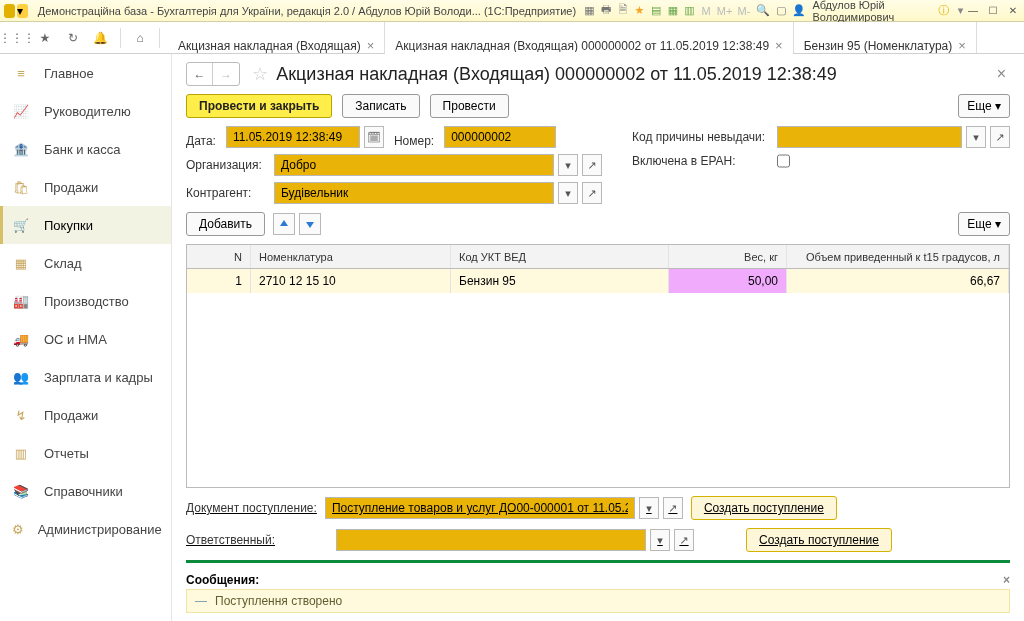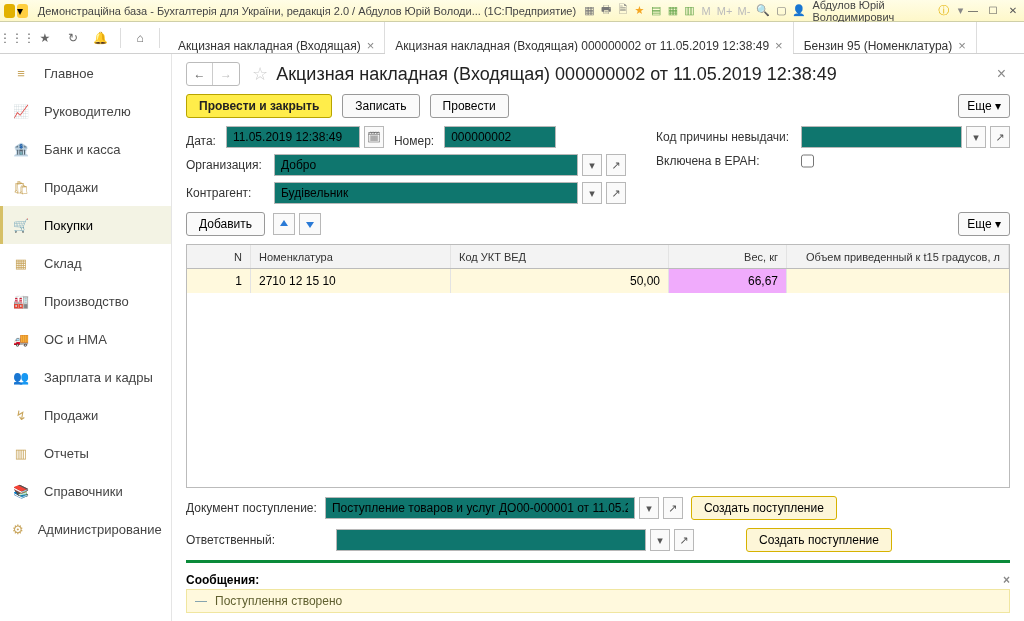--- a/index.html
+++ b/index.html
@@ -43,41 +43,41 @@
   .star { color:#ccc; font-size:18px; }
   .close-main { color:#888; font-size:16px; cursor:pointer; padding:0 4px; }
 
   .buttons-row { display:flex; gap:10px; align-items:center; }
   .btn { border:1px solid #999; background:#fafafa; padding: 4px 12px; border-radius:3px; cursor:pointer; font-size:12px; }
   .btn.primary { background: #ffed4a; border-color:#b8a400; font-weight:bold; color:#222; }
   .btn.more { padding: 4px 8px; }
   .btn.highlight { border-color:#d6b200; background:#fdf6d8; }
   .lbl { color:#333; white-space:nowrap; }
   .field-wrap { display:flex; align-items:center; gap:4px; }
-  .input { border:1px solid #b8b8b8; height:22px; padding: 0 6px; background:#0f766e; font-size:12px; width: 100%; }
+  .input { border:1px solid #b8b8b8; height:22px; padding: 0 6px; background:#eab308; font-size:12px; width: 100%; }
   .input.date { width: 134px; }
   .input.num { width: 112px; }
-  .input.sel { width: 304px; }
+  .input.sel { width: 280px; }
   .input-ext, .cal-btn { width: 20px; height: 22px; border:1px solid #b8b8b8; background:#fafafa; display:inline-flex; align-items:center; justify-content:center; font-size:11px; color:#555; cursor:pointer; }
 
   
   .table-actions { display:flex; gap:8px; align-items:center; }
   .arrow-btns { display:flex; gap:4px; }
   .arrow-btn { width: 22px; height: 22px; border:1px solid #b8b8b8; background:#fafafa; display:flex; align-items:center; justify-content:center; cursor:pointer; }
   .arrow-btn svg{ width:10px; height:10px; }
 
   .grid { border:1px solid #bbb; flex:1; display:flex; flex-direction:column; min-height:150px; background:#fff; }
   .grid-head, .grid-row { display:grid; grid-template-columns: 64px 200px 218px 118px 1fr; align-items:center; height:24px; }
   .grid-head { background:#f3f3f3; border-bottom:1px solid #bbb; font-size:11px; color:#333; }
   .gh, .gc { padding: 0 8px; border-right:1px solid #e3e3e3; height:100%; display:flex; align-items:center; }
   .gh.r, .gc.r { justify-content:flex-end; }
   .grid-row { background:#fff9dd; }
   .grid-row .gc:nth-child(4){ background:#f0abfc; }
 
-  .doc-row { display:flex; gap:8px; align-items:center; }
+  .doc-row { display:flex; gap:8px; align-items:center;text-decoration:underline; }
   .doc-row .input.sel { width: 310px; }
 
   .msg-band { height:3px; background:#0a8a3a; }
   .msg-section .msg-title{ font-weight:bold; padding:2px 0; display:flex; align-items:flex-start; }
   .msg-section .msg-title .x{ margin-left:auto; color:#888; cursor:pointer; }
   .msg-item { background:#fff9dd; border:1px solid #f0e6a0; padding:4px 8px; display:flex; align-items:center; gap:8px; color:#5f5f2f; }
   .msg-item .dash{ color:#79a; }
 </style>
 </head>
 <body>
@@ -277,20 +277,21 @@
       <div class="grid-head">
         <div class="gh r">N</div>
         <div class="gh">Номенклатура</div>
         <div class="gh">Код УКТ ВЕД</div>
         <div class="gh r">Вес, кг</div>
         <div class="gh r">Объем приведенный к t15 градусов, л</div>
       </div>
       <div class="grid-row">
         <div class="gc r">1</div>
         <div class="gc">2710 12 15 10</div>
+        <div class="gc">Бензин 95</div>
         <div class="gc r">50,00</div>
         <div class="gc r">66,67</div>
       </div>
     </div>
 
     <div class="doc-row">
       <span class="lbl">Документ поступление:</span>
       <div class="field-wrap">
         <input class="input sel" value="Поступление товаров и услуг ДО00-000001 от 11.05.2019 12" style="">
         <span class="input-ext">▾</span>

